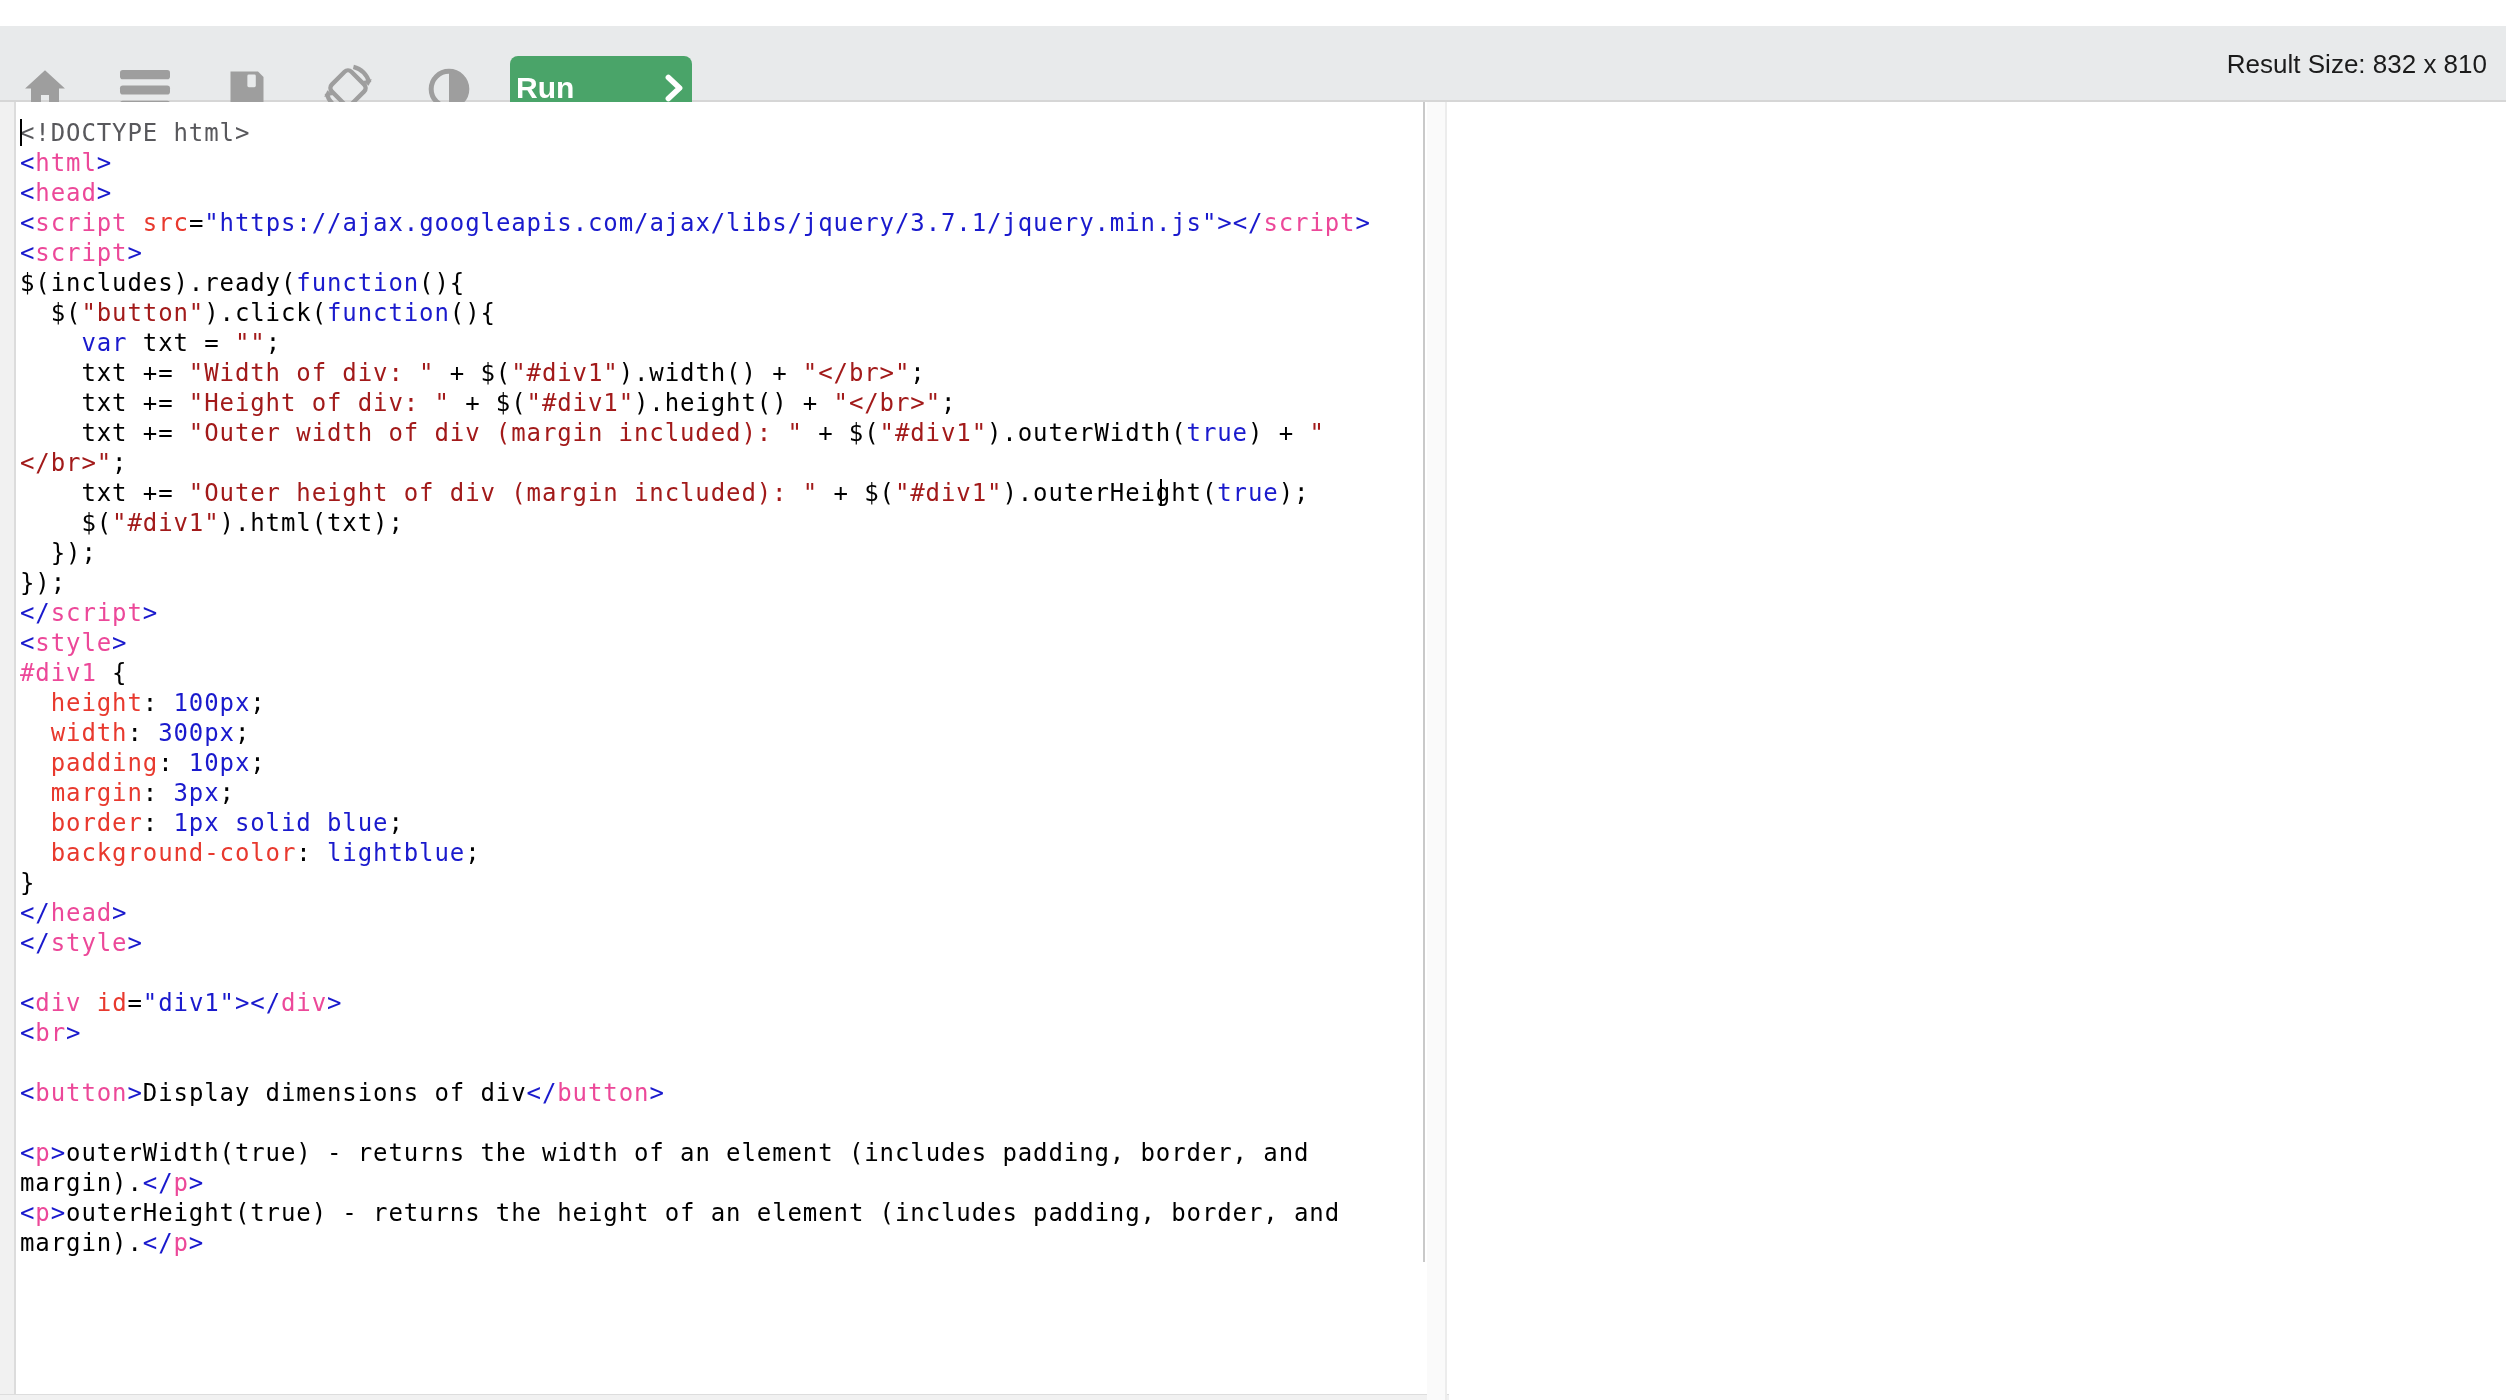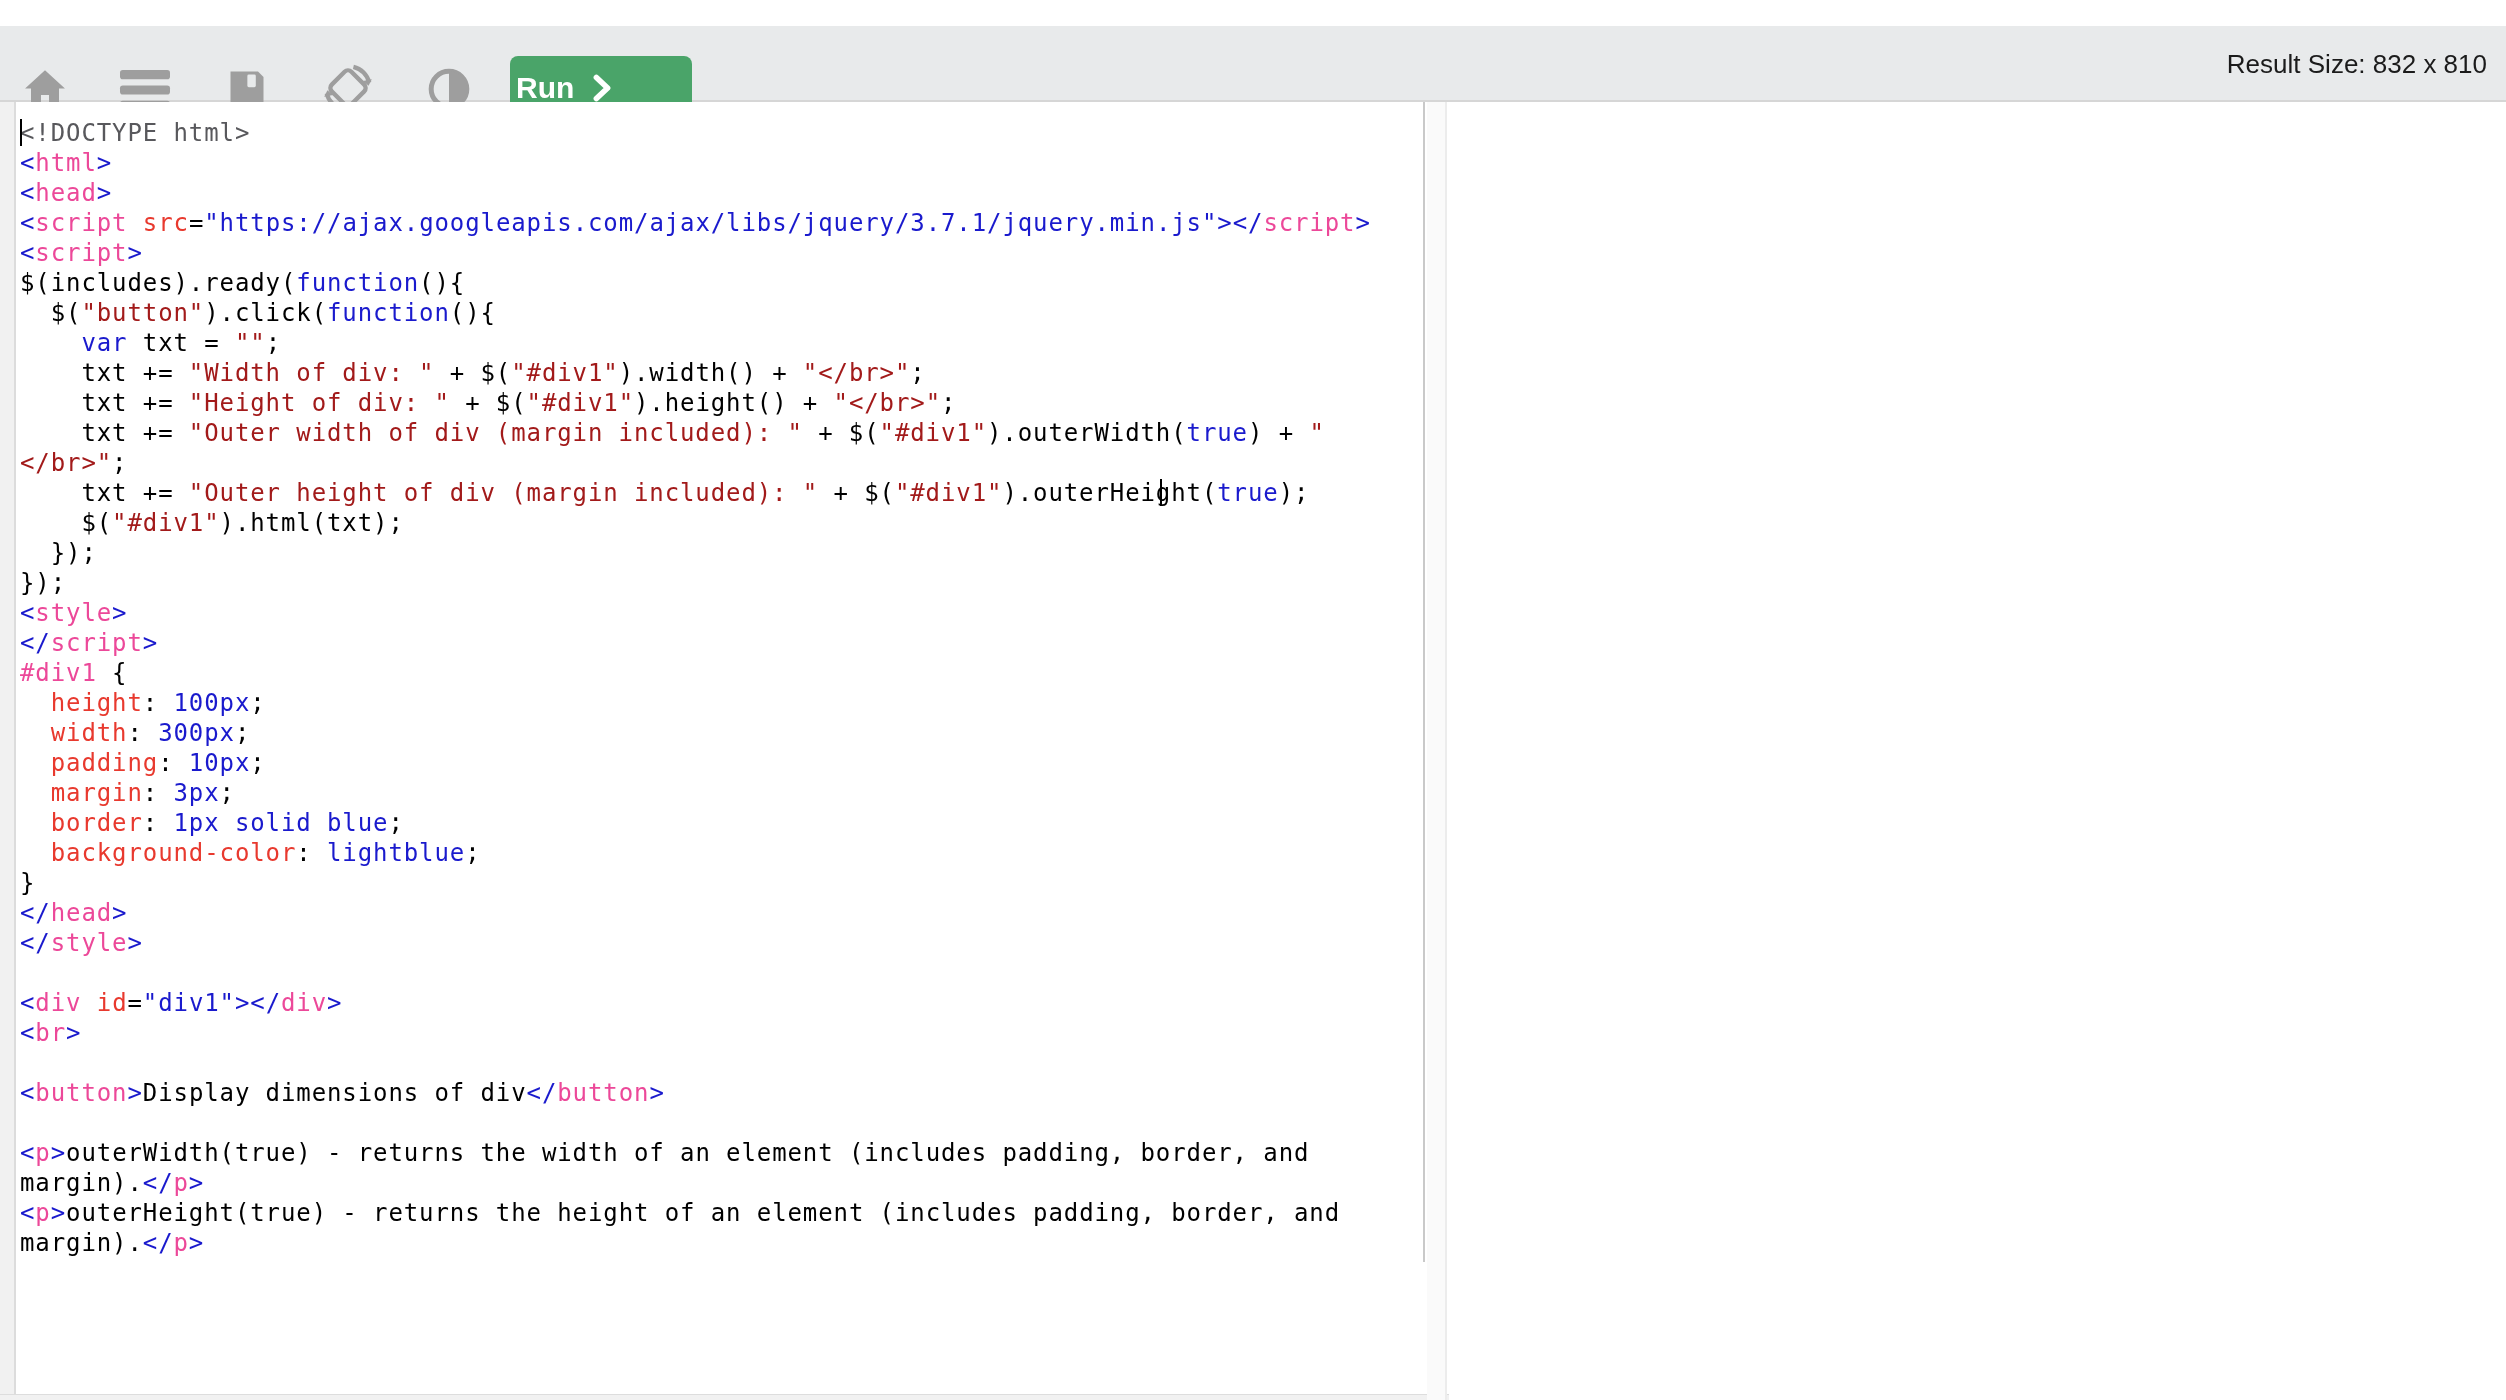--- a/index.html
+++ b/index.html
@@ -8,21 +8,21 @@
     width:2506px; height:1400px; position:relative; overflow:hidden;
     background:#ffffff; font-family:"Liberation Sans", sans-serif;
   }
   
   .topstrip { position:absolute; left:0; top:0; width:2506px; height:26px; background:#ffffff; }
   .toolbar  { position:absolute; left:0; top:26px; width:2506px; height:76px;
               background:#e8eaeb; border-bottom:2px solid #d6d6d6; }
   .tool-icon { position:absolute; top:38px; width:50px; height:50px; cursor:pointer; }
   .tool-icon svg { width:100%; height:100%; display:block; }
   .run-btn { position:absolute; left:510px; top:30px; width:182px; height:64px;
-             border-radius:8px; display:flex; align-items:center; justify-content:flex-start;
+             border-radius:8px; display:flex; align-items:center; justify-content:space-between;
              gap:16px; cursor:pointer; border:none; }
   .run-btn .run-label { color:#ffffff; font-size:30px; font-weight:bold; }
   .result-size { position:absolute; right:19px; top:0; height:76px; display:flex; align-items:center;
                  font-size:26px; color:#1b1b1b; }
   
   .gutter  { position:absolute; left:0; top:102px; width:16px; height:1298px;
              background:#f1f1f1; border-right:2px solid #dcdcdc; }
   .editor  { position:absolute; left:16px; top:102px; width:1409px; height:1160px;
              background:#ffffff; border-right:2px solid #c9c9c9; overflow:hidden; cursor:text; }
   .code    { position:absolute; left:4px; top:16px; width:1395px; }
@@ -123,22 +123,22 @@
       <div class="code-line"><span class="c-pln">  $(</span><span class="c-str">"button"</span><span class="c-pln">).click(</span><span class="c-blu">function</span><span class="c-pln">(){</span></div>
       <div class="code-line"><span class="c-pln">    </span><span class="c-blu">var</span><span class="c-pln"> txt = </span><span class="c-str">""</span><span class="c-pln">;</span></div>
       <div class="code-line"><span class="c-pln">    txt += </span><span class="c-str">"Width of div: "</span><span class="c-pln"> + $(</span><span class="c-str">"#div1"</span><span class="c-pln">).width() + </span><span class="c-str">"&lt;/br&gt;"</span><span class="c-pln">;</span></div>
       <div class="code-line"><span class="c-pln">    txt += </span><span class="c-str">"Height of div: "</span><span class="c-pln"> + $(</span><span class="c-str">"#div1"</span><span class="c-pln">).height() + </span><span class="c-str">"&lt;/br&gt;"</span><span class="c-pln">;</span></div>
       <div class="code-line"><span class="c-pln">    txt += </span><span class="c-str">"Outer width of div (margin included): "</span><span class="c-pln"> + $(</span><span class="c-str">"#div1"</span><span class="c-pln">).outerWidth(</span><span class="c-blu">true</span><span class="c-pln">) + </span><span class="c-str">"</span></div>
       <div class="code-line"><span class="c-str">&lt;/br&gt;"</span><span class="c-pln">;</span></div>
       <div class="code-line"><span class="c-pln">    txt += </span><span class="c-str">"Outer height of div (margin included): "</span><span class="c-pln"> + $(</span><span class="c-str">"#div1"</span><span class="c-pln">).outerHeight(</span><span class="c-blu">true</span><span class="c-pln">);</span></div>
       <div class="code-line"><span class="c-pln">    $(</span><span class="c-str">"#div1"</span><span class="c-pln">).html(txt);</span></div>
       <div class="code-line"><span class="c-pln">  });</span></div>
       <div class="code-line"><span class="c-pln">});</span></div>
+      <div class="code-line"><span class="c-brk">&lt;/</span><span class="c-tag">script</span><span class="c-brk">&gt;</span></div>
       <div class="code-line"><span class="c-brk">&lt;</span><span class="c-tag">style</span><span class="c-brk">&gt;</span></div>
-      <div class="code-line"><span class="c-brk">&lt;/</span><span class="c-tag">script</span><span class="c-brk">&gt;</span></div>
       <div class="code-line"><span class="c-tag">#div1</span><span class="c-pln"> {</span></div>
       <div class="code-line"><span class="c-pln">  </span><span class="c-attr">height</span><span class="c-pln">: </span><span class="c-blu">100px</span><span class="c-pln">;</span></div>
       <div class="code-line"><span class="c-pln">  </span><span class="c-attr">width</span><span class="c-pln">: </span><span class="c-blu">300px</span><span class="c-pln">;</span></div>
       <div class="code-line"><span class="c-pln">  </span><span class="c-attr">padding</span><span class="c-pln">: </span><span class="c-blu">10px</span><span class="c-pln">;</span></div>
       <div class="code-line"><span class="c-pln">  </span><span class="c-attr">margin</span><span class="c-pln">: </span><span class="c-blu">3px</span><span class="c-pln">;</span></div>
       <div class="code-line"><span class="c-pln">  </span><span class="c-attr">border</span><span class="c-pln">: </span><span class="c-blu">1px solid blue</span><span class="c-pln">;</span></div>
       <div class="code-line"><span class="c-pln">  </span><span class="c-attr">background-color</span><span class="c-pln">: </span><span class="c-blu">lightblue</span><span class="c-pln">;</span></div>
       <div class="code-line"><span class="c-pln">}</span></div>
       <div class="code-line"><span class="c-brk">&lt;/</span><span class="c-tag">head</span><span class="c-brk">&gt;</span></div>
       <div class="code-line"><span class="c-brk">&lt;/</span><span class="c-tag">style</span><span class="c-brk">&gt;</span></div>

